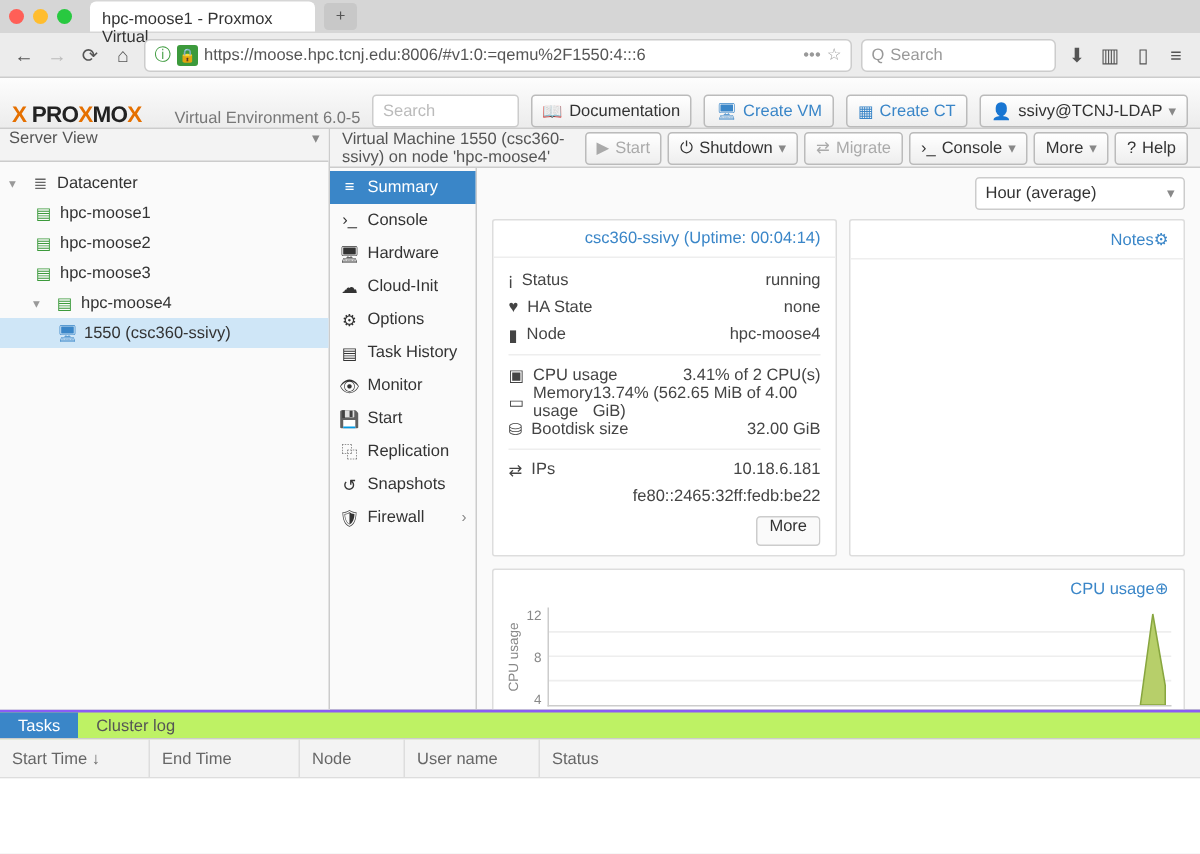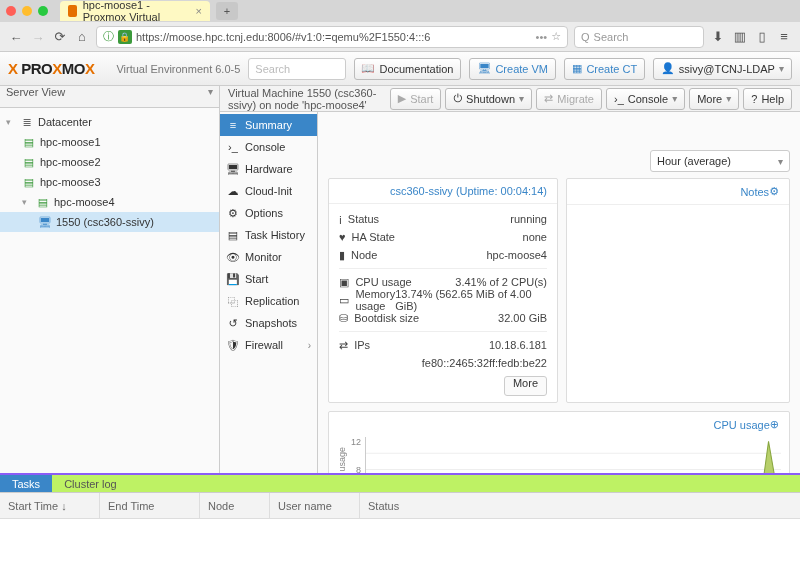--- a/index.html
+++ b/index.html
@@ -2,32 +2,32 @@
 <html><head>
 <meta charset="utf-8">
 <style>
   * { box-sizing: border-box; margin: 0; padding: 0; font-family: -apple-system, Helvetica, Arial, sans-serif; }
   body { width: 800px; height: 569px; background: #f5f5f5; font-size: 11px; color: #333; overflow: hidden; }
   .browser-chrome { background: #dedede; }
   .tabbar { height: 22px; display: flex; align-items: center; padding: 0 6px; background: #d6d6d6; }
   .dots { display: flex; gap: 6px; margin-right: 12px; }
   .dot { width: 10px; height: 10px; border-radius: 50%; }
   .red { background:#ff5f57;} .yellow{background:#ffbd2e;} .green{background:#28c940;}
-  .tab { background:#fef9c3; display:flex; align-items:center; height:20px; padding:0 8px; border-radius:4px 4px 0 0; font-size:11px; width:150px; gap:6px;}
+  .tab { background:#ffffff; display:flex; align-items:center; height:20px; padding:0 8px; border-radius:4px 4px 0 0; font-size:11px; width:150px; gap:6px;flex-direction:column;}
   .tab-fav{width:12px;height:12px;background:#e57000;border-radius:2px;}
   .tab-close{margin-left:auto;color:#888;}
   .newtab{width:22px;height:18px;background:#c8c8c8;border-radius:3px;margin-left:6px;display:flex;align-items:center;justify-content:center;color:#555;}
   .urlbar{height:30px;display:flex;align-items:center;gap:6px;padding:0 8px;background:#ececec;border-bottom:1px solid #ccc;}
   .nav-ico{color:#555;font-size:13px;width:16px;text-align:center;}
   .nav-ico.dis{color:#bbb;}
   .addr{flex:1;height:22px;background:#fff;border:1px solid #ccc;border-radius:4px;display:flex;align-items:center;padding:0 6px;font-size:11px;color:#555;gap:4px;}
   .lock{width:14px;height:14px;background:#3c9a3c;border-radius:2px;display:inline-flex;align-items:center;justify-content:center;color:#fff;font-size:9px;}
   .search-b{width:130px;height:22px;background:#fff;border:1px solid #ccc;border-radius:4px;display:flex;align-items:center;padding:0 6px;color:#999;gap:4px;}
   
-  .appbar{height:34px;background:linear-gradient(#fdfdfd,#ececec);border-bottom:1px solid #ccc;display:flex;align-items:center;padding:0 8px;gap:8px;}
+  .appbar{height:34px;background:linear-gradient(#fdfdfd,#ececec);border-bottom:1px solid #ccc;display:flex;align-items:flex-end;padding:0 8px;gap:8px;}
   .logo{font-weight:bold;font-size:15px;color:#222;letter-spacing:-0.5px;}
   .logo b{color:#e57000;}
   .ve{color:#777;font-size:11px;margin-left:14px;}
   .appsearch{flex:1;height:22px;border:1px solid #ccc;background:#fff;border-radius:3px;padding:0 6px;color:#bbb;display:flex;align-items:center;}
   .btn{height:22px;border:1px solid #bbb;background:linear-gradient(#fff,#eee);border-radius:3px;padding:0 7px;display:flex;align-items:center;gap:4px;font-size:11px;color:#333;white-space:nowrap;}
   .btn.blue{color:#3a86c8;}
   .btn.dis{color:#aaa;}
   
   .main{display:flex;height:calc(569px - 22px - 30px - 34px - 20px - 26px - 50px);}
   .left{width:220px;border-right:1px solid #ccc;background:#fafafa;display:flex;flex-direction:column;}
@@ -44,21 +44,21 @@
   
   .center{flex:1;display:flex;flex-direction:column;overflow:hidden;}
   .titlebar{height:26px;border-bottom:1px solid #ccc;background:#f3f3f3;display:flex;align-items:center;padding:0 8px;gap:4px;}
   .titlebar .lbl{flex:1;color:#555;}
   .inner{display:flex;flex:1;overflow:hidden;}
   .sidenav{width:98px;border-right:1px solid #ccc;background:#fafafa;padding:2px 0;}
   .snitem{height:22px;display:flex;align-items:center;gap:5px;padding:0 6px;color:#333;}
   .snitem.sel{background:#3a86c8;color:#fff;}
   .snico{width:14px;text-align:center;font-size:11px;}
   .content{flex:1;overflow:hidden;padding:6px 10px 0 10px;background:#fafafa;}
-  .topsel{display:flex;justify-content:flex-end;margin-bottom:6px;margin-top:32px;}
+  .topsel{display:flex;justify-content:flex-end;margin-bottom:6px;}
   .combo{height:22px;border:1px solid #ccc;background:#fff;border-radius:3px;padding:0 6px;display:flex;align-items:center;gap:6px;width:140px;justify-content:space-between;}
   .panels{display:flex;gap:8px;}
   .panel{border:1px solid #ddd;background:#fff;border-radius:2px;}
   .panel.left-p{flex:0 0 230px;}
   .panel.right-p{flex:1;}
   .ph{color:#3a86c8;padding:6px 10px;border-bottom:1px solid #eee;display:flex;justify-content:flex-end;align-items:center;}
   .gear{color:#3a86c8;}
   .kv{padding:6px 10px;}
   .row{display:flex;align-items:center;height:18px;}
   .row .k{display:flex;align-items:center;gap:6px;flex:1;color:#444;}

